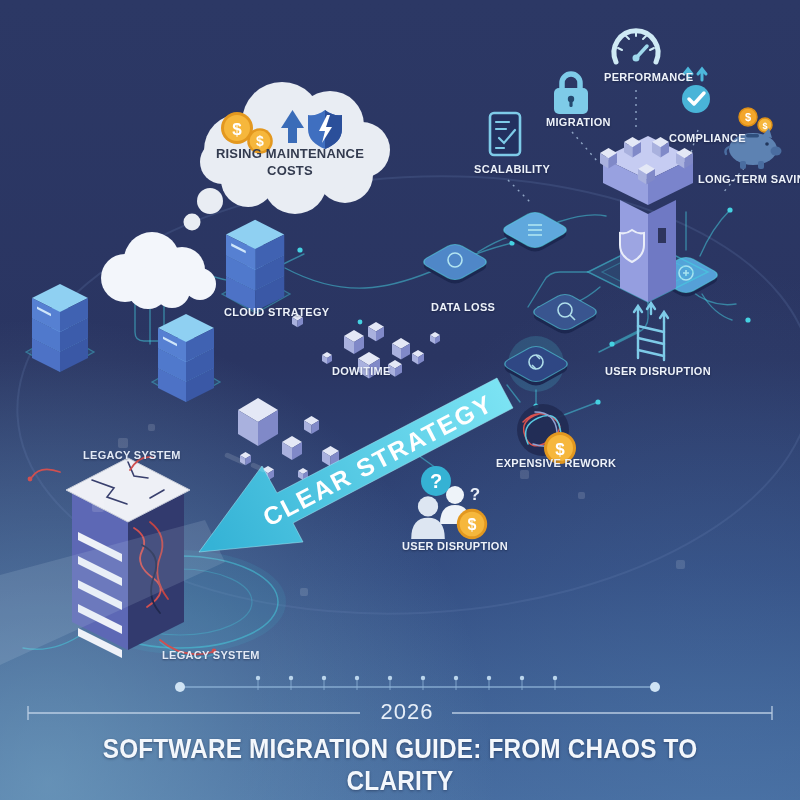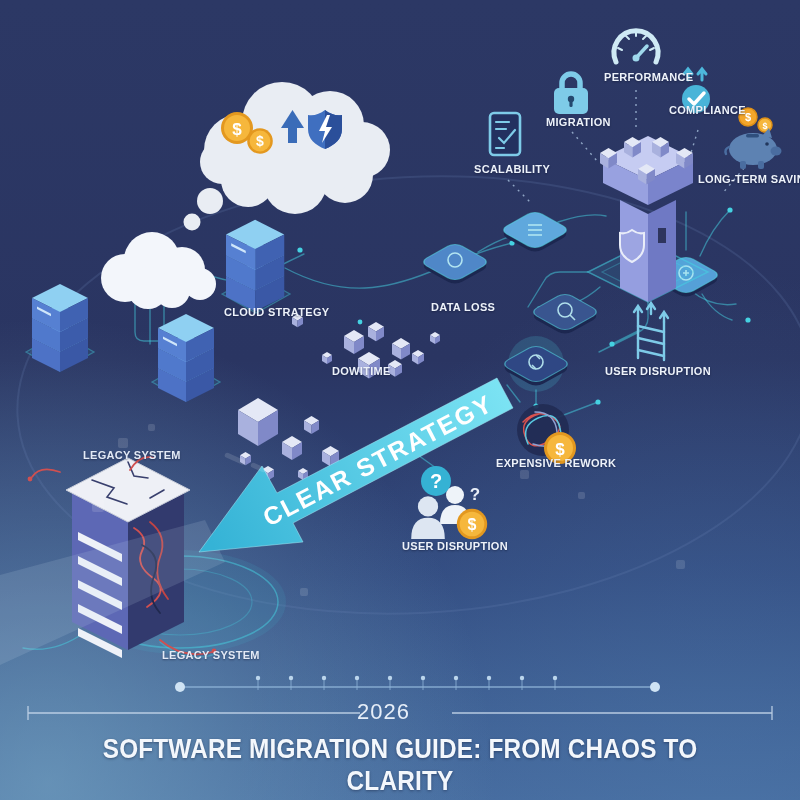--- a/index.html
+++ b/index.html
@@ -17,21 +17,21 @@
     color:#edf2fa;white-space:nowrap;text-shadow:0 1px 2px rgba(10,16,40,.45);
   }
   .lbl.dim{color:#e3eaf6;text-align:right;}
   .thought-text{
     position:absolute;left:210px;top:146px;width:160px;text-align:center;
     font-weight:700;font-size:13px;line-height:1.3;color:#333b4f;letter-spacing:.2px;
     white-space:normal;text-shadow:none;
   }
   .icon-box{position:absolute;}
   .year{
-    position:absolute;left:357px;top:699px;width:100px;
+    position:absolute;left:357px;top:699px;width:100px;text-align:center;
     font-size:22px;font-weight:400;color:#e6eef8;letter-spacing:1px;
   }
   .title{
     position:absolute;left:0;top:733px;width:800px;text-align:center;
     font-size:28px;font-weight:700;color:#f3f7fc;letter-spacing:.2px;
     transform:scaleX(.87);transform-origin:50% 50%;
     text-shadow:0 1px 3px rgba(10,16,40,.4);
   }
 </style>
 </head>
@@ -401,24 +401,25 @@
     <polygon points="46,30 53,22 56,32" fill="#5d82b2"></polygon>
     <ellipse cx="60" cy="45" rx="5.5" ry="4.5" fill="#4a6da0"></ellipse>
     <rect x="24" y="55" width="6" height="8" rx="2" fill="#4a6da0"></rect>
     <rect x="42" y="55" width="6" height="8" rx="2" fill="#4a6da0"></rect>
     <rect x="30" y="28" width="13" height="3.4" rx="1.7" fill="#2f4f7d"></rect>
     <circle cx="51" cy="38" r="1.8" fill="#22375c"></circle>
     <path d="M13,41 q-5,2 -3,7" stroke="#4a6da0" stroke-width="2.4" fill="none" stroke-linecap="round"></path>
   </svg>
 </div>
 
+<div class="thought-text">RISING MAINTENANCE COSTS</div>
 <div class="lbl" style="left:474px;top:163px">SCALABILITY</div>
 <div class="lbl" style="left:546px;top:116px">MIGRATION</div>
 <div class="lbl" style="left:604px;top:71px">PERFORMANCE</div>
-<div class="lbl" style="left:669px;top:104px">COMPLIANCE</div>
+<div class="lbl" style="left:669px;top:132px">COMPLIANCE</div>
 <div class="lbl" style="left:698px;top:173px">LONG-TERM SAVINGS</div>
 <div class="lbl" style="left:224px;top:306px">CLOUD STRATEGY</div>
 <div class="lbl" style="left:431px;top:301px">DATA LOSS</div>
 <div class="lbl" style="left:332px;top:365px">DOWITIME</div>
 <div class="lbl" style="left:605px;top:365px">USER DISRUPTION</div>
 <div class="lbl" style="left:496px;top:457px">EXPENSIVE REWORK</div>
 <div class="lbl" style="left:402px;top:540px">USER DISRUPTION</div>
 <div class="lbl dim" style="left:83px;top:449px">LEGACY SYSTEM</div>
 <div class="lbl dim" style="left:162px;top:649px">LEGACY SYSTEM</div>
 

